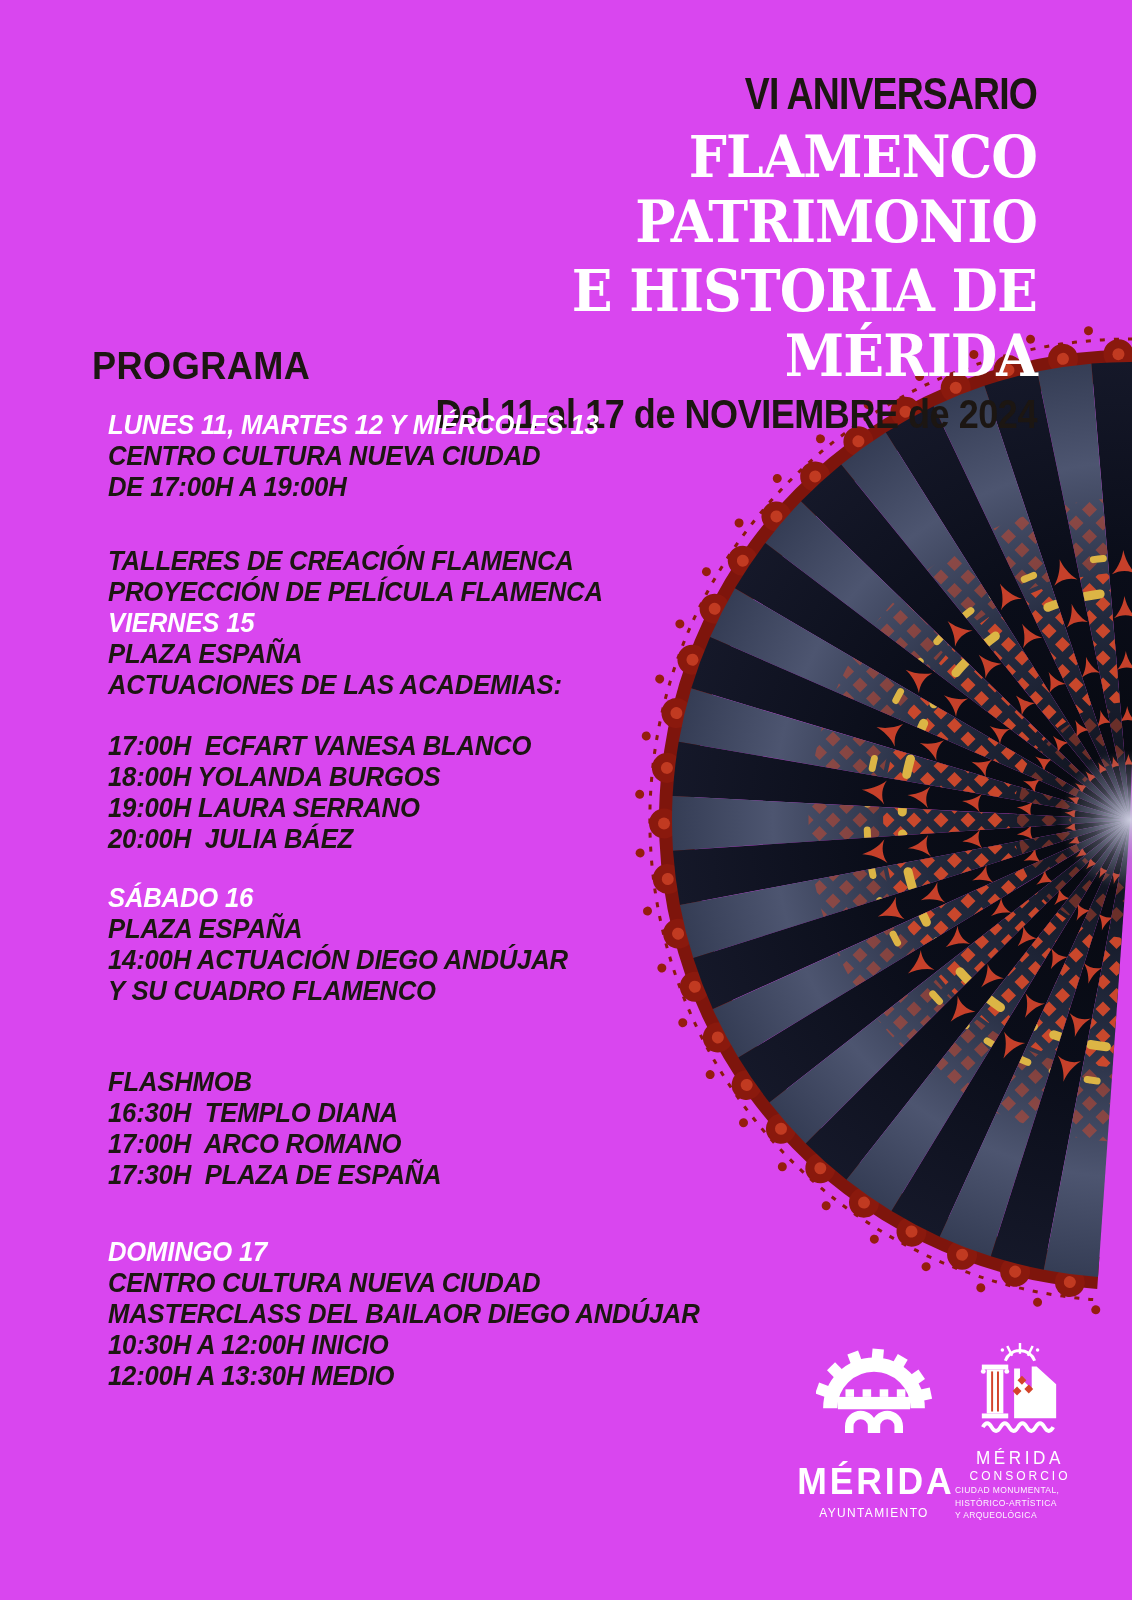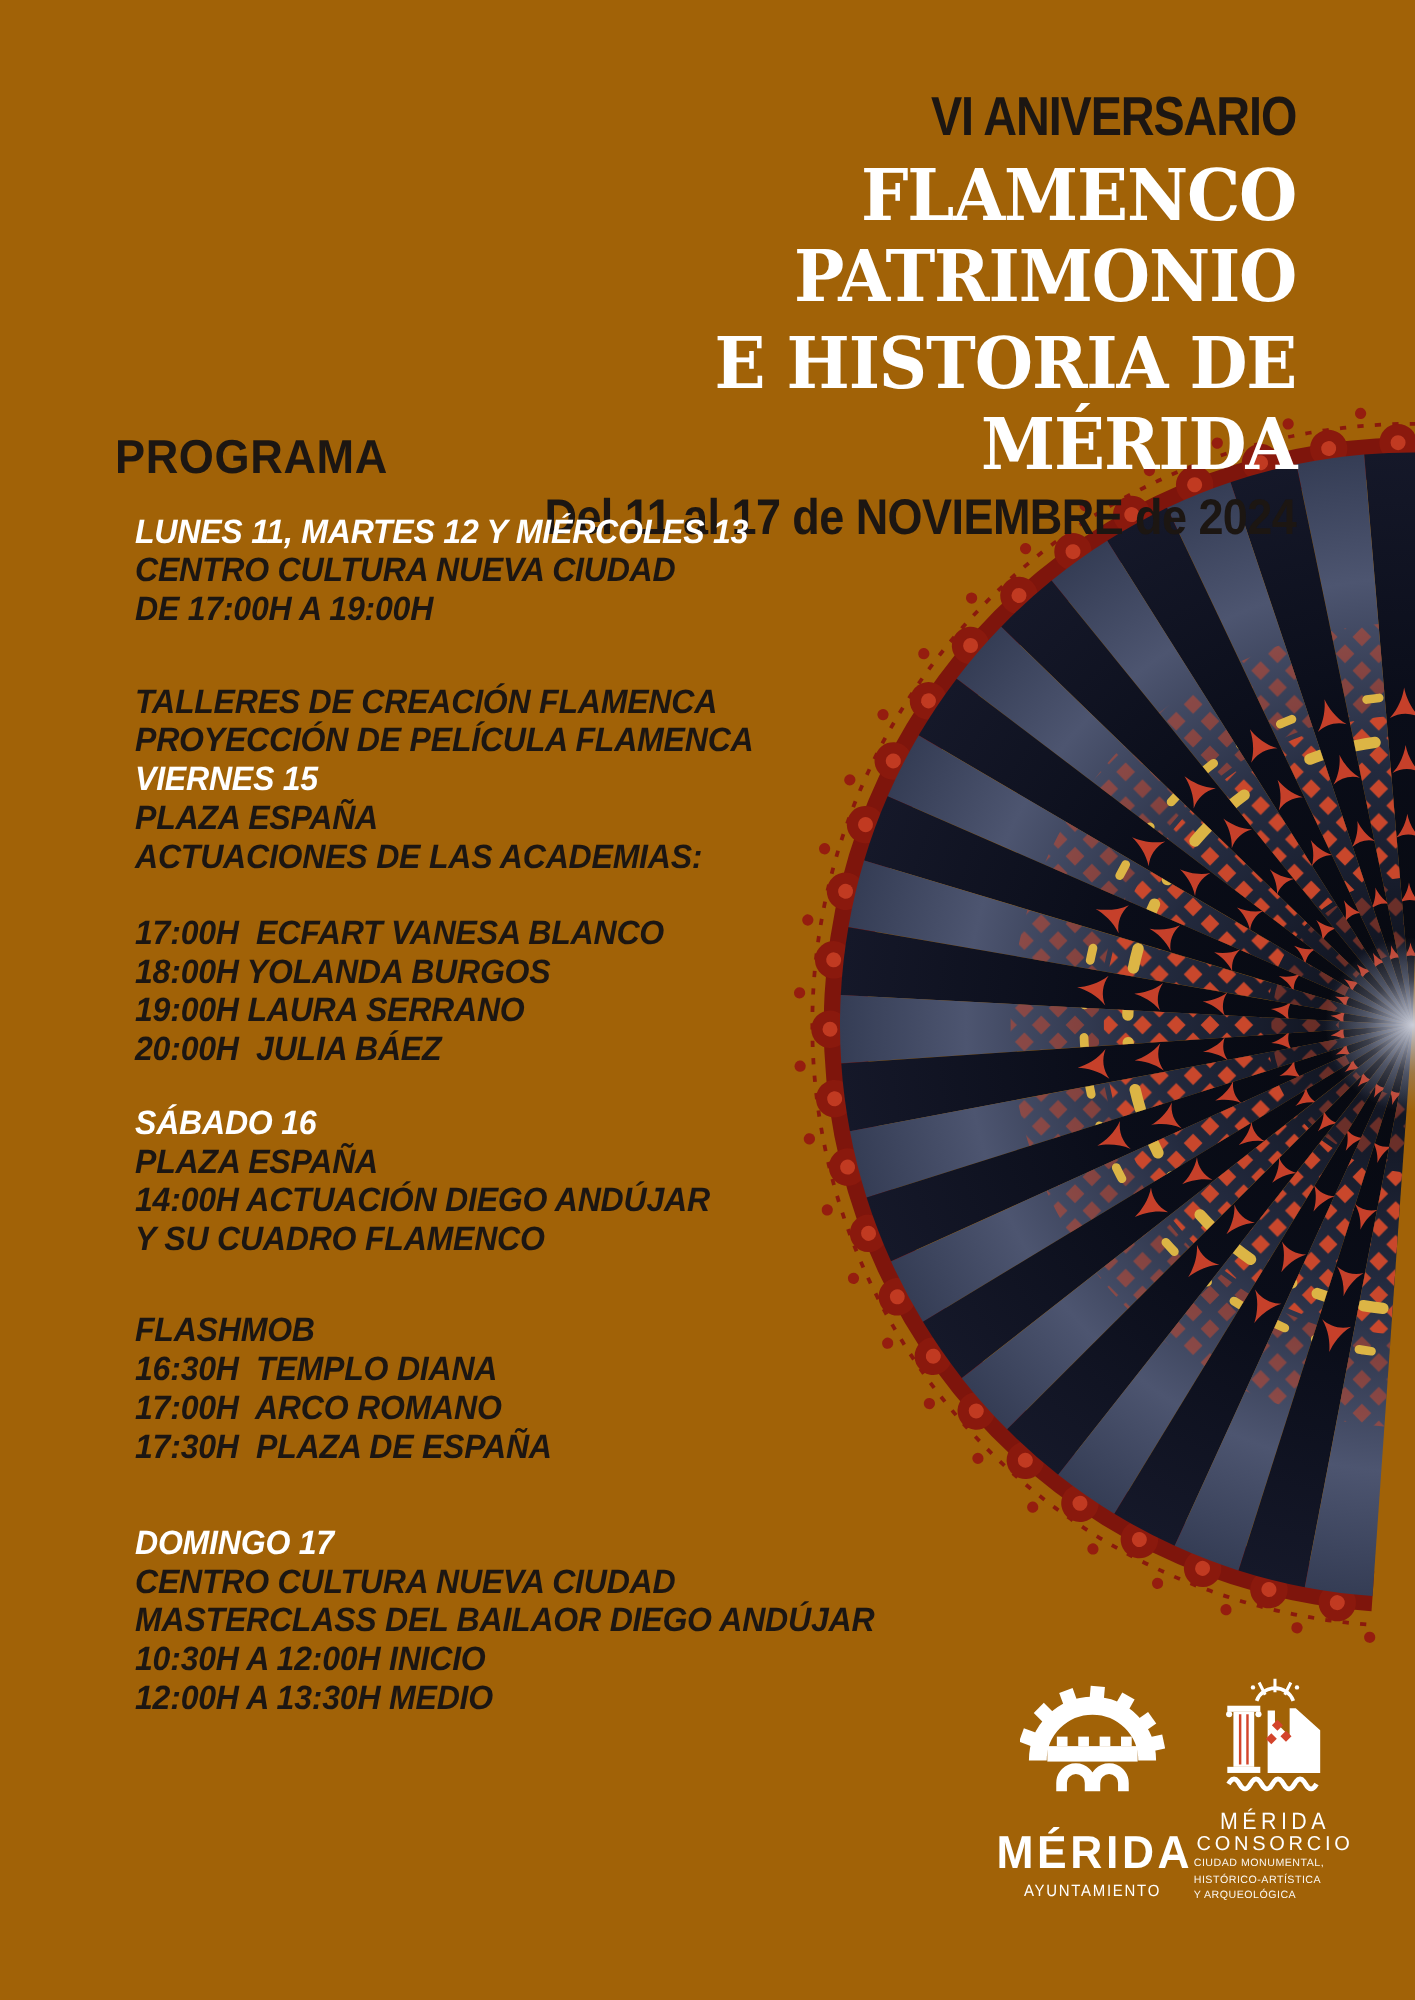--- a/index.html
+++ b/index.html
@@ -1,18 +1,18 @@
 <!DOCTYPE html>
 <html><head>
 <meta charset="utf-8">
 <style>
   html,body{margin:0;padding:0;background:#d3442b;}
   .poster{
     position:relative; width:1132px; height:1600px; overflow:hidden;
-    background:#a16207;
+    background:#d946ef;
     font-family:"Liberation Sans", sans-serif;
     -webkit-font-smoothing:antialiased;
   }
   .fan{position:absolute; left:0; top:0; width:1132px; height:1600px; pointer-events:none;}
 
   
   .header{position:absolute; top:68px; right:95px; width:780px; text-align:right;}
   .h-super{
     font-weight:700; font-size:44px; line-height:52px; color:#1c1612;
     letter-spacing:-1px; transform:scaleX(.85); transform-origin:100% 50%;
@@ -56,21 +56,21 @@
     color:#fff; font-weight:400; font-size:13px; line-height:15px; letter-spacing:1.5px;
     transform:scaleX(.92); transform-origin:50% 50%;
   }
   .cons-name{
     position:absolute; left:955px; top:1447px; width:130px; text-align:center;
     color:#fff; font-weight:400; font-size:19px; line-height:21px; letter-spacing:4px;
     transform:scaleX(.9); transform-origin:50% 50%;
   }
   .cons-sub{
     position:absolute; left:955px; top:1470px; width:130px; text-align:center;
-    color:#fff; font-weight:400; font-size:16px; line-height:12px; letter-spacing:3px;
+    color:#fff; font-weight:400; font-size:12px; line-height:12px; letter-spacing:3px;
   }
   .cons-desc{
     position:absolute; left:955px; top:1484px; width:130px; text-align:left;
     color:#fff; font-weight:400; font-size:8.5px; line-height:12.5px; letter-spacing:.4px;
     opacity:.95;
   }
 </style>
 </head>
 <body>
 
@@ -351,21 +351,21 @@
       <div class="pline">18:00H YOLANDA BURGOS</div>
       <div class="pline">19:00H LAURA SERRANO</div>
       <div class="pline">20:00H  JULIA BÁEZ</div>
     </div>
     <div class="section" style="margin-top:28px">
       <div class="sec-title">SÁBADO 16</div>
       <div class="pline">PLAZA ESPAÑA</div>
       <div class="pline">14:00H ACTUACIÓN DIEGO ANDÚJAR</div>
       <div class="pline">Y SU CUADRO FLAMENCO</div>
     </div>
-    <div class="section" style="margin-top:42px">
+    <div class="section" style="margin-top:60px">
       <div class="pline">FLASHMOB</div>
       <div class="pline">16:30H  TEMPLO DIANA</div>
       <div class="pline">17:00H  ARCO ROMANO</div>
       <div class="pline">17:30H  PLAZA DE ESPAÑA</div>
     </div>
     <div class="section" style="margin-top:46px">
       <div class="sec-title">DOMINGO 17</div>
       <div class="pline">CENTRO CULTURA NUEVA CIUDAD</div>
       <div class="pline">MASTERCLASS DEL BAILAOR DIEGO ANDÚJAR</div>
       <div class="pline">10:30H A 12:00H INICIO</div>

